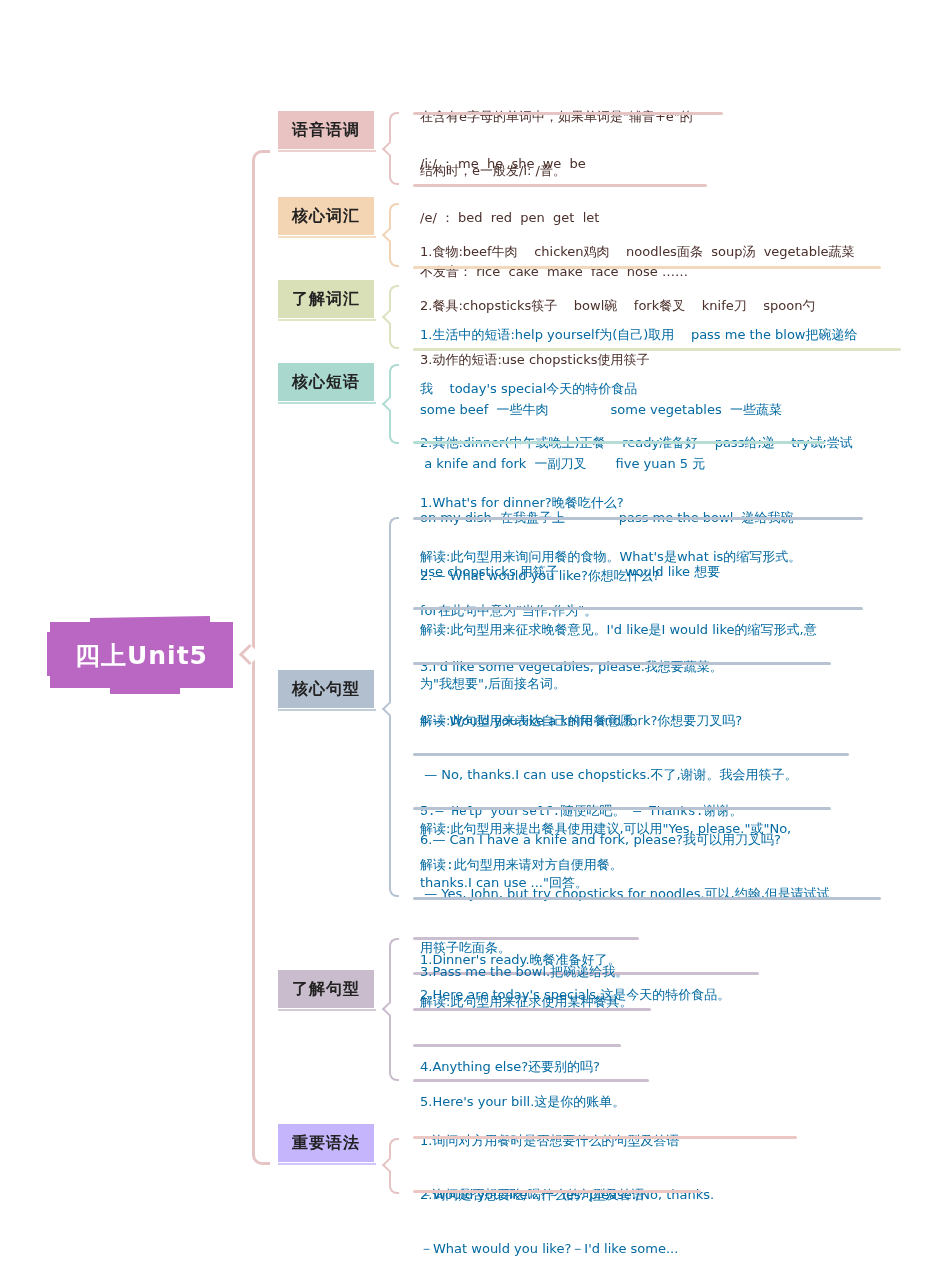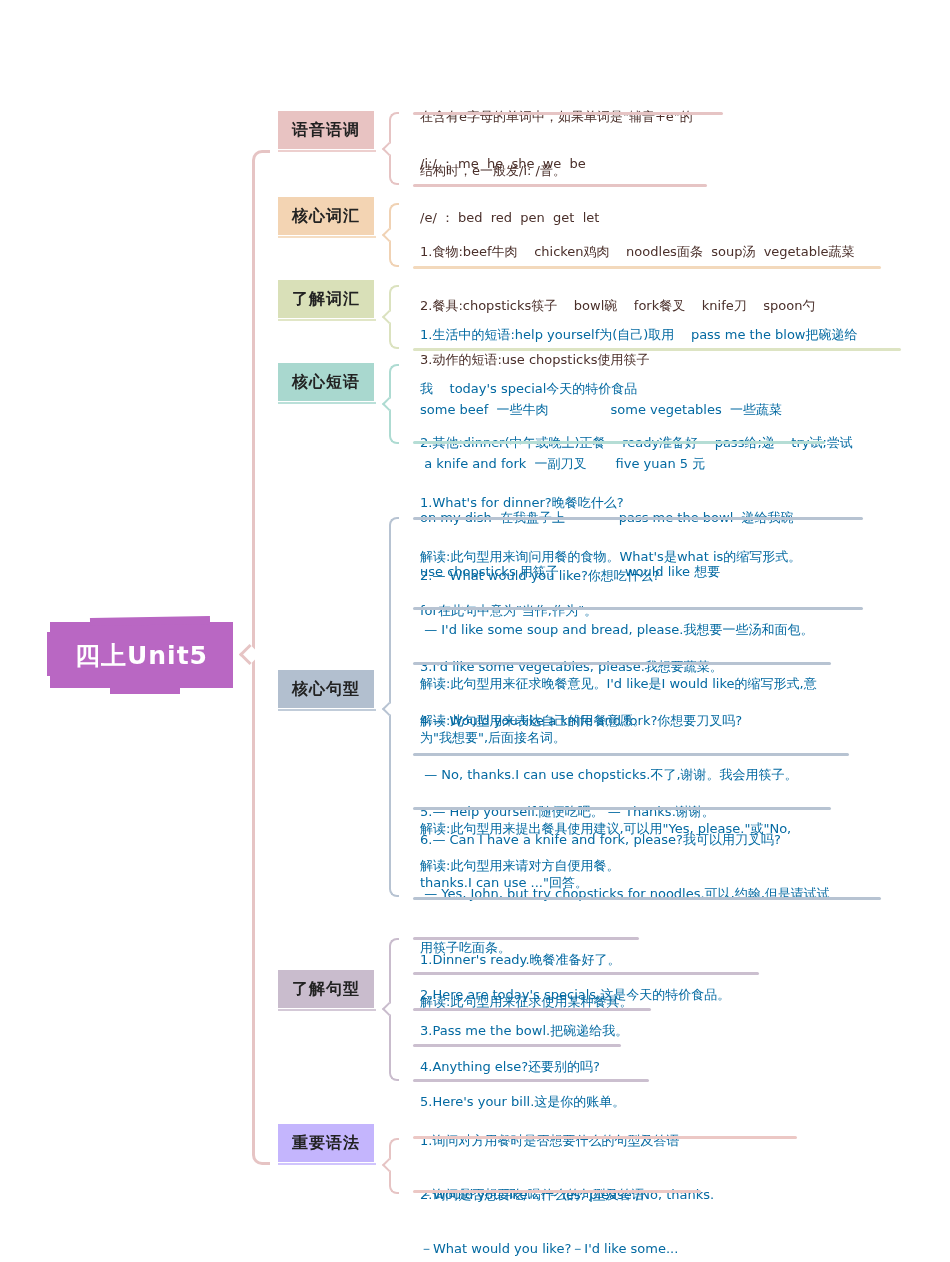--- a/index.html
+++ b/index.html
@@ -59,20 +59,21 @@
 
 <div class="abs block brown" style="top:72px;">
   <div>在含有e字母的单词中，如果单词是"辅音+e"的</div>
   <div>结构时，e一般发/i: /音。</div>
 </div>
 <div class="abs uline" style="top:112px;width:310px;background:#e6c4c4;"></div>
 
 <div class="abs block brown" style="top:119px;">
   <div>/i:/ ： me  he  she  we  be</div>
   <div>/e/ ： bed  red  pen  get  let</div>
+  <div>不发音： rice  cake  make  face  nose ……</div>
 </div>
 <div class="abs uline" style="top:184px;width:294px;background:#e6c4c4;"></div>
 
 <div class="abs cat" style="top:197px;background:#f3d4b3;">
   <span>核心词汇</span>
 </div>
 <div class="abs brace" style="top:203px;height:64px;border-color:#f0d2b4;"></div>
 <div class="abs brace-tip" style="left:384px;top:230px;border-color:#f0d2b4;"></div>
 
 <div class="abs block brown" style="top:207px;">
@@ -117,41 +118,40 @@
 
 <div class="abs block dark" style="top:458px;">
   <div>1.What's for dinner?晚餐吃什么?</div>
   <div>解读:此句型用来询问用餐的食物。What's是what is的缩写形式。</div>
   <div>for在此句中意为"当作;作为"。</div>
 </div>
 <div class="abs uline" style="top:517px;width:450px;background:#b7c3d2;"></div>
 
 <div class="abs block dark" style="top:531px;">
   <div>2.— What would you like?你想吃什么?</div>
-  <div> — I'd like some soup and bread, please.我想要一些汤和面包。</div>
   <div>解读:此句型用来征求晚餐意见。I'd like是I would like的缩写形式,意</div>
   <div>为"我想要",后面接名词。</div>
 </div>
 <div class="abs uline" style="top:607px;width:450px;background:#b7c3d2;"></div>
 
 <div class="abs block dark" style="top:622px;">
   <div>3.I'd like some vegetables, please.我想要蔬菜。</div>
   <div>解读:此句型用来表达自己的用餐意愿。</div>
 </div>
 <div class="abs uline" style="top:662px;width:418px;background:#b7c3d2;"></div>
 
 <div class="abs block dark" style="top:676px;">
   <div>4.— Would you like a knife and fork?你想要刀叉吗?</div>
   <div> — No, thanks.I can use chopsticks.不了,谢谢。我会用筷子。</div>
   <div>解读:此句型用来提出餐具使用建议,可以用"Yes, please."或"No,</div>
   <div>thanks.I can use ..."回答。</div>
 </div>
 <div class="abs uline" style="top:753px;width:436px;background:#b7c3d2;"></div>
 
-<div class="abs block dark" style="top:767px;">
+<div class="abs block dark" style="top:767px;font-family:Liberation Mono, monospace;">
   <div>5.— Help yourself.随便吃吧。 — Thanks.谢谢。</div>
   <div>解读:此句型用来请对方自便用餐。</div>
 </div>
 <div class="abs uline" style="top:807px;width:418px;background:#b7c3d2;"></div>
 
 <div class="abs block dark" style="top:795px;">
   <div>6.— Can I have a knife and fork, please?我可以用刀叉吗?</div>
   <div> — Yes, John, but try chopsticks for noodles.可以,约翰,但是请试试</div>
   <div>用筷子吃面条。</div>
   <div>解读:此句型用来征求使用某种餐具。</div>
@@ -167,21 +167,21 @@
 <div class="abs block dark" style="top:915px;">
   <div>1.Dinner's ready.晚餐准备好了。</div>
 </div>
 <div class="abs uline" style="top:937px;width:226px;background:#cbbfcf;"></div>
 
 <div class="abs block dark" style="top:950px;">
   <div>2.Here are today's specials.这是今天的特价食品。</div>
 </div>
 <div class="abs uline" style="top:972px;width:346px;background:#cbbfcf;"></div>
 
-<div class="abs block dark" style="top:986px;">
+<div class="abs block dark" style="top:927px;">
   <div>3.Pass me the bowl.把碗递给我。</div>
 </div>
 <div class="abs uline" style="top:1008px;width:238px;background:#cbbfcf;"></div>
 
 <div class="abs block dark" style="top:1022px;">
   <div>4.Anything else?还要别的吗?</div>
 </div>
 <div class="abs uline" style="top:1044px;width:208px;background:#cbbfcf;"></div>
 
 <div class="abs block dark" style="top:1057px;">

